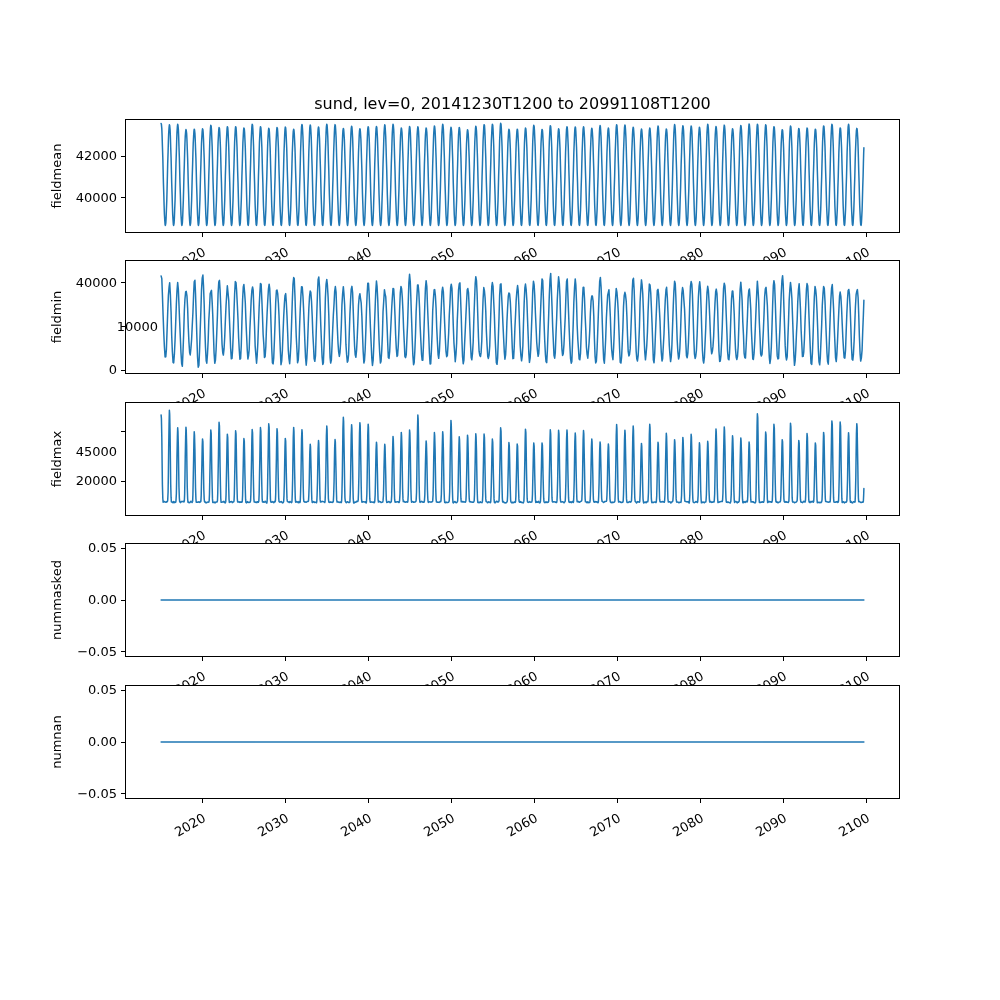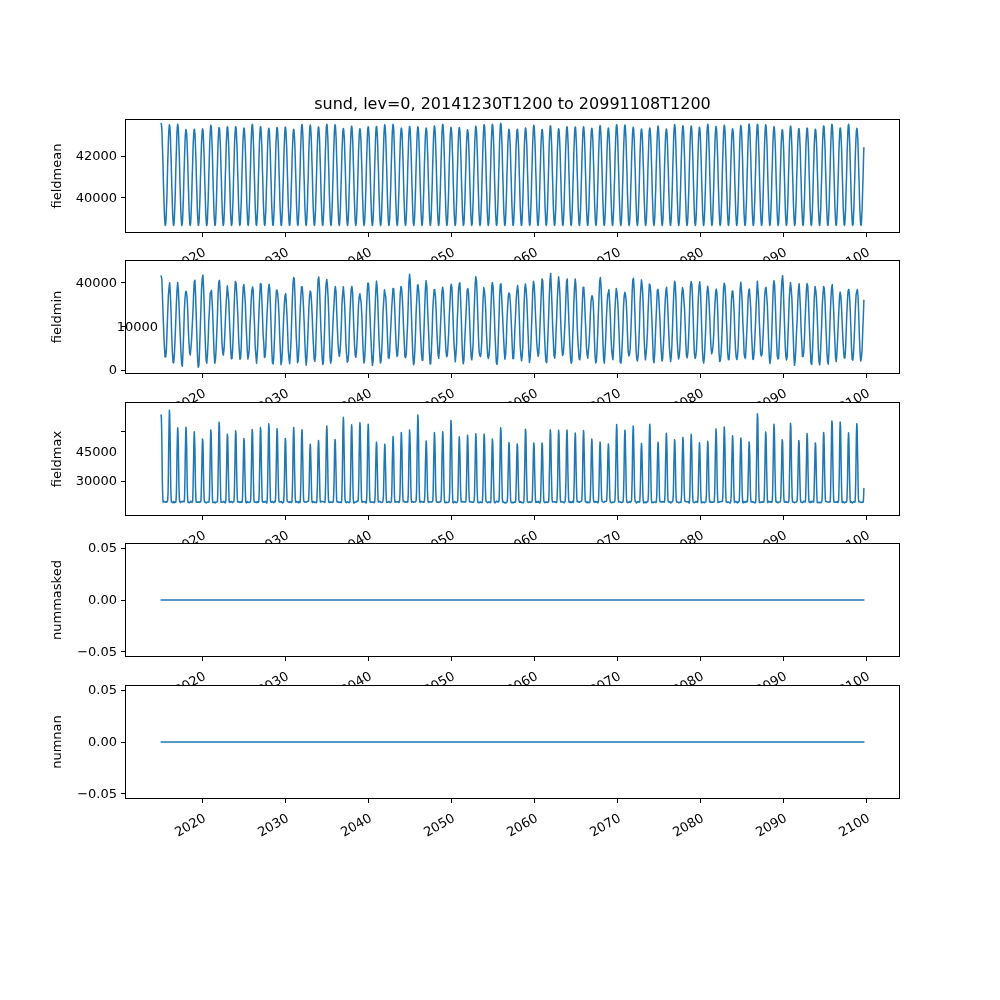--- a/index.html
+++ b/index.html
@@ -88,21 +88,21 @@
         <div class="xtick-label" style="right: 134.959px; top: 386px;">2100</div>
       </div>
       <div class="layer" style="z-index: 30;">
         <div class="axes" style="left: 125px; top: 402px; width: 775px; height: 114px;">
           <svg viewBox="0 0 775 114" preserveAspectRatio="none">
             <path d="M35.2 12.1L35.5 15.8L35.9 34.8L36.2 60.2L36.5 83.2L36.9 97.0L37.2 101.0L37.5 100.7L37.9 100.2L38.2 100.4L38.5 100.3L38.9 100.6L39.2 100.8L39.5 101.0L39.9 100.9L40.2 100.6L40.5 100.6L40.9 100.9L41.2 100.4L41.5 100.3L41.8 99.0L42.2 90.6L42.5 71.4L42.8 44.8L43.2 20.0L43.5 7.4L43.8 11.6L44.2 31.2L44.5 57.5L44.8 81.9L45.2 96.1L45.5 100.7L45.8 100.5L46.2 100.6L46.5 101.0L46.8 101.4L47.2 101.6L47.5 101.0L47.8 100.3L48.2 100.5L48.5 101.0L48.8 101.4L49.2 101.1L49.5 101.1L49.8 101.0L50.1 99.8L50.5 92.4L50.8 76.4L51.1 54.7L51.5 34.9L51.8 25.1L52.1 29.0L52.5 44.9L52.8 66.3L53.1 85.4L53.5 96.9L53.8 100.4L54.1 100.9L54.5 101.4L54.8 101.2L55.1 100.8L55.5 100.2L55.8 100.3L56.1 100.5L56.5 100.4L56.8 100.2L57.1 100.1L57.5 100.0L57.8 100.3L58.1 100.7L58.5 99.8L58.8 92.5L59.1 76.3L59.4 55.0L59.8 35.0L60.1 24.6L60.4 27.8L60.8 43.2L61.1 65.6L61.4 85.2L61.8 97.3L62.1 101.0L62.4 100.8L62.8 101.3L63.1 101.0L63.4 101.6L63.8 101.2L64.1 101.3L64.4 100.8L64.8 100.5L65.1 99.9L65.4 100.3L65.8 100.7L66.1 101.3L66.4 101.1L66.8 99.9L67.1 92.9L67.4 77.5L67.8 57.1L68.1 38.3L68.4 29.2L68.7 33.0L69.1 47.8L69.4 68.0L69.7 86.0L70.1 97.5L70.4 101.0L70.7 101.0L71.1 100.8L71.4 100.8L71.7 101.0L72.1 101.0L72.4 100.8L72.7 100.7L73.1 100.6L73.4 101.1L73.7 101.2L74.1 100.9L74.4 100.4L74.7 100.8L75.1 99.9L75.4 94.0L75.7 79.7L76.1 61.7L76.4 44.6L76.7 36.6L77.1 39.4L77.4 53.3L77.7 71.3L78.0 87.9L78.4 97.6L78.7 100.4L79.0 100.7L79.4 100.6L79.7 101.4L80.0 101.5L80.4 101.6L80.7 101.6L81.0 101.0L81.4 101.2L81.7 101.0L82.0 100.8L82.4 100.8L82.7 100.6L83.0 100.9L83.4 99.6L83.7 92.6L84.0 77.6L84.4 57.1L84.7 38.0L85.0 27.4L85.4 30.9L85.7 46.0L86.0 67.0L86.4 85.7L86.7 97.6L87.0 101.3L87.3 100.9L87.7 100.9L88.0 101.2L88.3 101.1L88.7 101.0L89.0 100.9L89.3 101.7L89.7 101.3L90.0 101.1L90.3 100.8L90.7 100.8L91.0 100.9L91.3 100.8L91.7 99.6L92.0 91.6L92.3 74.8L92.7 52.0L93.0 31.0L93.3 19.6L93.7 23.6L94.0 40.4L94.3 63.9L94.7 84.5L95.0 96.8L95.3 101.0L95.7 101.1L96.0 101.0L96.3 100.9L96.6 100.8L97.0 100.7L97.3 100.7L97.6 100.3L98.0 100.8L98.3 100.1L98.6 100.9L99.0 101.2L99.3 101.8L99.6 101.5L100.0 100.4L100.3 93.7L100.6 78.9L101.0 58.9L101.3 40.8L101.6 31.7L102.0 35.1L102.3 49.3L102.6 69.2L103.0 87.1L103.3 98.0L103.6 101.3L104.0 101.0L104.3 100.8L104.6 100.5L104.9 100.8L105.3 100.5L105.6 100.3L105.9 100.3L106.3 100.8L106.6 101.4L106.9 101.0L107.3 100.9L107.6 100.6L107.9 100.7L108.3 99.7L108.6 93.1L108.9 78.0L109.3 57.4L109.6 38.1L109.9 28.3L110.3 31.5L110.6 47.0L110.9 67.9L111.3 86.6L111.6 97.5L111.9 100.7L112.3 100.4L112.6 100.7L112.9 100.7L113.3 100.9L113.6 100.5L113.9 101.0L114.2 101.2L114.6 101.0L114.9 100.8L115.2 100.5L115.6 101.1L115.9 100.6L116.2 100.9L116.6 99.9L116.9 93.9L117.2 80.0L117.6 61.5L117.9 44.7L118.2 36.2L118.6 38.7L118.9 52.1L119.2 70.8L119.6 87.8L119.9 97.9L120.2 101.2L120.6 101.5L120.9 101.7L121.2 101.1L121.6 100.6L121.9 100.4L122.2 101.0L122.6 101.2L122.9 101.2L123.2 101.1L123.5 100.9L123.9 101.2L124.2 100.7L124.5 100.9L124.9 99.5L125.2 92.8L125.5 77.1L125.9 56.3L126.2 36.7L126.5 27.0L126.9 30.4L127.2 46.4L127.5 67.1L127.9 86.0L128.2 97.3L128.5 100.8L128.9 100.7L129.2 100.8L129.5 101.0L129.9 101.2L130.2 100.7L130.5 100.8L130.9 101.0L131.2 101.5L131.5 101.1L131.9 100.5L132.2 100.4L132.5 100.6L132.8 100.9L133.2 99.7L133.5 92.6L133.8 76.8L134.2 55.1L134.5 35.3L134.8 25.0L135.2 28.7L135.5 44.2L135.8 65.9L136.2 85.6L136.5 97.3L136.8 100.8L137.2 100.3L137.5 100.7L137.8 100.6L138.2 101.0L138.5 101.0L138.8 100.9L139.2 100.5L139.5 100.0L139.8 100.3L140.2 100.5L140.5 101.2L140.8 101.7L141.2 101.8L141.5 99.9L141.8 91.9L142.1 75.2L142.5 53.0L142.8 32.1L143.1 21.1L143.5 24.8L143.8 41.1L144.1 64.0L144.5 84.6L144.8 97.5L145.1 100.8L145.5 100.6L145.8 100.5L146.1 101.1L146.5 100.9L146.8 100.9L147.1 100.3L147.5 100.7L147.8 100.9L148.1 101.6L148.5 101.2L148.8 100.6L149.1 100.1L149.5 100.6L149.8 99.6L150.1 92.4L150.4 76.6L150.8 55.6L151.1 36.6L151.4 26.1L151.8 29.8L152.1 44.7L152.4 66.0L152.8 85.0L153.1 96.5L153.4 100.3L153.8 100.7L154.1 100.9L154.4 100.7L154.8 100.8L155.1 100.6L155.4 100.8L155.8 100.4L156.1 100.7L156.4 101.1L156.8 101.6L157.1 101.7L157.4 101.4L157.8 101.2L158.1 100.0L158.4 94.0L158.8 80.3L159.1 61.6L159.4 44.7L159.7 36.0L160.1 38.9L160.4 52.1L160.7 70.4L161.1 87.2L161.4 97.1L161.7 100.0L162.1 100.4L162.4 100.6L162.7 100.6L163.1 100.8L163.4 101.1L163.7 101.3L164.1 100.7L164.4 100.2L164.7 100.6L165.1 100.7L165.4 101.0L165.7 101.1L166.1 101.4L166.4 100.0L166.7 92.6L167.1 76.5L167.4 55.1L167.7 35.1L168.1 24.8L168.4 28.7L168.7 44.4L169.0 66.2L169.4 85.1L169.7 96.8L170.0 100.8L170.4 101.0L170.7 100.7L171.0 100.3L171.4 100.6L171.7 100.6L172.0 100.9L172.4 101.1L172.7 101.4L173.0 100.7L173.4 100.3L173.7 100.7L174.0 101.4L174.4 101.3L174.7 100.0L175.0 92.4L175.4 76.9L175.7 55.9L176.0 36.8L176.4 27.1L176.7 30.4L177.0 45.7L177.4 66.9L177.7 85.8L178.0 96.8L178.3 100.2L178.7 100.3L179.0 100.7L179.3 100.5L179.7 100.9L180.0 100.7L180.3 100.9L180.7 101.0L181.0 100.7L181.3 100.6L181.7 100.1L182.0 100.2L182.3 100.1L182.7 100.3L183.0 99.4L183.3 93.8L183.7 81.6L184.0 65.0L184.3 50.0L184.7 41.9L185.0 44.6L185.3 57.0L185.7 73.7L186.0 89.2L186.3 98.1L186.7 101.3L187.0 101.1L187.3 101.2L187.6 100.6L188.0 100.6L188.3 100.4L188.6 100.9L189.0 100.8L189.3 101.3L189.6 101.2L190.0 101.0L190.3 100.9L190.6 100.9L191.0 101.6L191.3 100.1L191.6 93.7L192.0 79.8L192.3 62.2L192.6 46.3L193.0 38.1L193.3 41.1L193.6 53.7L194.0 71.7L194.3 88.3L194.6 98.1L195.0 100.9L195.3 100.5L195.6 100.8L196.0 100.5L196.3 100.4L196.6 100.0L196.9 100.2L197.3 100.3L197.6 100.4L197.9 100.6L198.3 100.5L198.6 100.6L198.9 100.7L199.3 101.3L199.6 100.1L199.9 92.2L200.3 75.3L200.6 53.5L200.9 33.7L201.3 23.5L201.6 27.0L201.9 43.0L202.3 65.0L202.6 84.6L202.9 97.0L203.3 100.8L203.6 101.2L203.9 101.2L204.3 100.9L204.6 100.8L204.9 100.7L205.2 101.0L205.6 100.8L205.9 101.0L206.2 100.9L206.6 101.2L206.9 101.2L207.2 101.0L207.6 100.8L207.9 99.7L208.2 93.6L208.6 80.2L208.9 62.3L209.2 45.6L209.6 37.2L209.9 39.7L210.2 53.1L210.6 71.3L210.9 88.0L211.2 98.1L211.6 100.9L211.9 100.6L212.2 100.6L212.6 100.6L212.9 100.9L213.2 101.0L213.6 101.3L213.9 101.1L214.2 101.1L214.5 100.7L214.9 100.8L215.2 101.1L215.5 101.4L215.9 101.3L216.2 99.5L216.5 91.2L216.9 72.7L217.2 48.6L217.5 26.2L217.9 14.6L218.2 18.9L218.5 36.5L218.9 61.6L219.2 83.1L219.5 96.5L219.9 100.1L220.2 100.7L220.5 101.1L220.9 101.5L221.2 101.0L221.5 100.7L221.9 100.5L222.2 100.7L222.5 100.8L222.9 101.0L223.2 101.3L223.5 101.2L223.8 101.4L224.2 101.2L224.5 100.2L224.8 92.6L225.2 76.0L225.5 53.2L225.8 32.3L226.2 22.0L226.5 26.1L226.8 42.7L227.2 64.5L227.5 84.7L227.8 97.0L228.2 101.5L228.5 101.9L228.8 101.5L229.2 101.4L229.5 100.7L229.8 101.1L230.2 100.9L230.5 101.1L230.8 100.5L231.2 100.1L231.5 100.0L231.8 100.1L232.2 100.3L232.5 100.2L232.8 98.9L233.1 91.3L233.5 74.6L233.8 52.3L234.1 31.2L234.5 20.0L234.8 23.3L235.1 39.6L235.5 63.4L235.8 84.3L236.1 97.3L236.5 100.9L236.8 101.0L237.1 100.8L237.5 100.4L237.8 100.5L238.1 100.5L238.5 100.7L238.8 100.7L239.1 100.7L239.5 100.6L239.8 100.5L240.1 100.8L240.5 101.5L240.8 101.8L241.1 100.3L241.5 92.4L241.8 75.5L242.1 53.1L242.4 32.2L242.8 21.5L243.1 25.1L243.4 41.8L243.8 64.6L244.1 85.2L244.4 97.4L244.8 100.9L245.1 101.1L245.4 101.1L245.8 100.9L246.1 100.7L246.4 100.9L246.8 100.8L247.1 101.0L247.4 101.0L247.8 101.2L248.1 101.2L248.4 100.7L248.8 101.3L249.1 101.4L249.4 100.2L249.8 93.7L250.1 80.3L250.4 63.4L250.7 48.0L251.1 39.9L251.4 42.5L251.7 54.6L252.1 71.9L252.4 88.0L252.7 98.0L253.1 100.9L253.4 100.4L253.7 99.8L254.1 100.5L254.4 100.4L254.7 100.6L255.1 100.5L255.4 100.9L255.7 101.3L256.1 101.2L256.4 101.1L256.7 101.1L257.1 100.7L257.4 100.8L257.7 99.4L258.1 94.1L258.4 81.8L258.7 65.6L259.1 50.0L259.4 41.9L259.7 44.1L260.0 56.2L260.4 73.4L260.7 89.0L261.0 98.4L261.4 101.3L261.7 100.8L262.0 101.1L262.4 100.7L262.7 100.9L263.0 100.5L263.4 100.3L263.7 100.2L264.0 100.6L264.4 100.9L264.7 101.5L265.0 100.9L265.4 101.0L265.7 100.9L266.0 100.4L266.4 94.0L266.7 80.1L267.0 61.0L267.4 43.5L267.7 34.0L268.0 37.3L268.4 51.4L268.7 70.9L269.0 87.6L269.3 97.9L269.7 100.8L270.0 101.0L270.3 100.5L270.7 100.7L271.0 100.8L271.3 100.9L271.7 100.5L272.0 100.6L272.3 100.6L272.7 100.4L273.0 100.6L273.3 101.1L273.7 101.3L274.0 101.0L274.3 99.3L274.7 92.2L275.0 77.5L275.3 57.6L275.7 39.8L276.0 29.9L276.3 33.6L276.7 48.1L277.0 68.6L277.3 86.9L277.7 97.6L278.0 100.5L278.3 100.0L278.6 100.2L279.0 100.1L279.3 100.5L279.6 101.0L280.0 101.1L280.3 100.9L280.6 100.7L281.0 100.9L281.3 100.8L281.6 100.5L282.0 100.8L282.3 101.0L282.6 100.1L283.0 92.7L283.3 77.5L283.6 56.5L284.0 37.5L284.3 27.5L284.6 30.7L285.0 45.9L285.3 67.1L285.6 86.5L286.0 98.2L286.3 101.0L286.6 100.9L287.0 100.4L287.3 100.6L287.6 100.4L287.9 100.5L288.3 101.0L288.6 101.1L288.9 101.0L289.3 100.9L289.6 100.7L289.9 100.8L290.3 100.3L290.6 100.2L290.9 99.1L291.3 90.7L291.6 72.1L291.9 47.0L292.3 24.1L292.6 12.2L292.9 16.4L293.3 34.8L293.6 60.6L293.9 82.8L294.3 96.9L294.6 100.6L294.9 101.2L295.3 100.6L295.6 100.6L295.9 100.4L296.3 100.3L296.6 100.1L296.9 100.5L297.2 100.6L297.6 101.0L297.9 100.8L298.2 101.0L298.6 100.8L298.9 100.9L299.2 99.6L299.6 93.5L299.9 80.0L300.2 62.7L300.6 47.0L300.9 38.6L301.2 41.6L301.6 54.5L301.9 72.1L302.2 87.8L302.6 97.4L302.9 100.8L303.2 101.2L303.6 100.8L303.9 100.5L304.2 100.5L304.6 100.8L304.9 100.7L305.2 100.7L305.5 100.9L305.9 101.0L306.2 100.8L306.5 100.5L306.9 100.5L307.2 100.5L307.5 99.7L307.9 93.0L308.2 78.2L308.5 57.9L308.9 39.9L309.2 30.1L309.5 33.3L309.9 47.4L310.2 68.3L310.5 86.6L310.9 97.7L311.2 100.7L311.5 100.6L311.9 100.6L312.2 101.1L312.5 100.9L312.9 101.0L313.2 100.9L313.5 100.9L313.9 101.2L314.2 101.0L314.5 100.8L314.8 100.4L315.2 100.0L315.5 100.6L315.8 99.6L316.2 92.7L316.5 77.7L316.8 57.3L317.2 39.0L317.5 29.2L317.8 32.4L318.2 47.5L318.5 67.8L318.8 86.5L319.2 97.4L319.5 101.3L319.8 101.2L320.2 101.5L320.5 101.0L320.8 101.2L321.2 101.1L321.5 101.1L321.8 101.4L322.2 101.4L322.5 101.4L322.8 101.2L323.2 100.9L323.5 101.0L323.8 100.5L324.1 99.0L324.5 90.7L324.8 73.6L325.1 50.5L325.5 29.2L325.8 17.7L326.1 21.6L326.5 38.6L326.8 62.2L327.1 83.2L327.5 96.5L327.8 101.2L328.1 101.8L328.5 101.3L328.8 101.1L329.1 100.6L329.5 100.4L329.8 100.3L330.1 100.7L330.5 101.3L330.8 101.3L331.1 101.5L331.5 101.4L331.8 101.1L332.1 100.6L332.5 99.7L332.8 93.5L333.1 79.8L333.4 60.9L333.8 43.3L334.1 34.4L334.4 37.6L334.8 51.7L335.1 70.2L335.4 87.4L335.8 97.4L336.1 100.6L336.4 100.5L336.8 100.7L337.1 100.7L337.4 100.3L337.8 100.3L338.1 100.4L338.4 100.7L338.8 100.7L339.1 100.6L339.4 100.8L339.8 100.8L340.1 101.1L340.4 100.7L340.8 99.5L341.1 93.0L341.4 79.1L341.8 60.2L342.1 42.0L342.4 32.7L342.7 35.5L343.1 50.1L343.4 69.0L343.7 86.3L344.1 97.0L344.4 100.5L344.7 100.5L345.1 100.4L345.4 100.7L345.7 100.9L346.1 100.8L346.4 100.7L346.7 100.8L347.1 101.1L347.4 101.0L347.7 101.1L348.1 101.1L348.4 100.9L348.7 100.6L349.1 99.5L349.4 93.2L349.7 78.7L350.1 58.6L350.4 40.7L350.7 31.4L351.0 34.8L351.4 48.6L351.7 68.7L352.0 86.6L352.4 97.8L352.7 101.3L353.0 101.1L353.4 101.1L353.7 101.1L354.0 101.6L354.4 101.0L354.7 101.0L355.0 100.6L355.4 101.1L355.7 100.8L356.0 101.3L356.4 101.2L356.7 101.2L357.0 101.4L357.4 99.9L357.7 93.5L358.0 78.5L358.4 59.1L358.7 40.8L359.0 31.6L359.4 35.1L359.7 49.3L360.0 69.1L360.3 86.3L360.7 97.6L361.0 100.3L361.3 100.4L361.7 100.3L362.0 100.8L362.3 101.4L362.7 101.6L363.0 101.3L363.3 101.0L363.7 100.5L364.0 100.7L364.3 100.7L364.7 101.1L365.0 101.4L365.3 101.5L365.7 100.6L366.0 94.3L366.3 80.4L366.7 61.7L367.0 44.9L367.3 36.7L367.7 40.1L368.0 52.9L368.3 71.0L368.7 87.0L369.0 97.6L369.3 100.9L369.6 101.5L370.0 101.0L370.3 101.4L370.6 100.8L371.0 100.7L371.3 99.9L371.6 100.0L372.0 100.2L372.3 100.3L372.6 100.7L373.0 100.8L373.3 100.8L373.6 100.5L374.0 99.5L374.3 92.1L374.6 76.5L375.0 54.9L375.3 35.5L375.6 25.2L376.0 28.6L376.3 43.9L376.6 64.9L377.0 84.8L377.3 96.7L377.6 100.7L378.0 100.2L378.3 100.3L378.6 100.7L378.9 101.0L379.3 101.5L379.6 101.2L379.9 101.5L380.3 101.5L380.6 101.7L380.9 101.7L381.3 101.4L381.6 101.3L381.9 100.7L382.3 99.9L382.6 94.2L382.9 81.7L383.3 64.5L383.6 48.4L383.9 40.3L384.3 43.6L384.6 55.9L384.9 73.3L385.3 88.4L385.6 98.3L385.9 100.8L386.3 101.0L386.6 101.1L386.9 101.7L387.3 101.2L387.6 101.0L387.9 101.0L388.2 101.6L388.6 101.4L388.9 101.3L389.2 100.8L389.6 100.6L389.9 100.7L390.2 101.2L390.6 100.3L390.9 94.6L391.2 82.1L391.6 65.6L391.9 50.2L392.2 41.8L392.6 44.0L392.9 56.3L393.2 73.3L393.6 88.8L393.9 97.6L394.2 100.6L394.6 101.0L394.9 101.0L395.2 101.1L395.6 100.4L395.9 100.6L396.2 100.7L396.6 101.2L396.9 101.2L397.2 101.2L397.5 101.2L397.9 101.4L398.2 101.7L398.5 101.2L398.9 99.9L399.2 92.6L399.5 77.4L399.9 56.5L400.2 36.9L400.5 26.6L400.9 30.0L401.2 45.9L401.5 67.5L401.9 86.3L402.2 97.1L402.5 100.5L402.9 100.9L403.2 101.1L403.5 101.2L403.9 100.9L404.2 100.8L404.5 100.7L404.9 100.4L405.2 101.1L405.5 100.9L405.8 100.9L406.2 100.9L406.5 100.8L406.8 100.9L407.2 99.2L407.5 93.3L407.8 80.5L408.2 63.4L408.5 48.2L408.8 40.6L409.2 43.8L409.5 56.1L409.8 73.3L410.2 88.9L410.5 98.1L410.8 101.2L411.2 100.8L411.5 100.9L411.8 100.3L412.2 101.0L412.5 101.1L412.8 101.1L413.2 100.5L413.5 100.1L413.8 100.4L414.2 101.1L414.5 101.7L414.8 101.6L415.1 101.5L415.5 100.5L415.8 94.7L416.1 81.7L416.5 64.3L416.8 48.7L417.1 40.7L417.5 43.1L417.8 55.4L418.1 72.3L418.5 88.1L418.8 97.4L419.1 100.7L419.5 101.0L419.8 101.4L420.1 101.5L420.5 101.2L420.8 101.0L421.1 100.5L421.5 100.9L421.8 101.1L422.1 101.4L422.5 101.3L422.8 100.7L423.1 101.0L423.5 100.8L423.8 100.0L424.1 92.3L424.4 76.5L424.8 55.7L425.1 36.9L425.4 27.3L425.8 31.3L426.1 46.5L426.4 67.5L426.8 85.6L427.1 96.6L427.4 100.2L427.8 100.7L428.1 100.8L428.4 100.7L428.8 100.4L429.1 100.4L429.4 100.5L429.8 100.8L430.1 100.8L430.4 101.0L430.8 100.7L431.1 101.3L431.4 100.8L431.8 101.2L432.1 99.4L432.4 92.7L432.8 77.2L433.1 56.8L433.4 37.8L433.7 27.7L434.1 31.3L434.4 45.9L434.7 66.9L435.1 85.1L435.4 96.7L435.7 100.0L436.1 100.9L436.4 100.8L436.7 100.9L437.1 100.5L437.4 100.4L437.7 100.6L438.1 100.6L438.4 100.9L438.7 101.2L439.1 101.6L439.4 101.4L439.7 100.8L440.1 100.5L440.4 99.5L440.7 92.5L441.1 76.7L441.4 55.8L441.7 36.6L442.1 27.4L442.4 31.2L442.7 47.0L443.0 67.4L443.4 85.6L443.7 96.6L444.0 100.5L444.4 101.2L444.7 101.0L445.0 101.0L445.4 100.5L445.7 100.8L446.0 100.8L446.4 101.5L446.7 101.1L447.0 100.7L447.4 100.2L447.7 100.4L448.0 100.9L448.4 101.3L448.7 100.5L449.0 93.7L449.4 78.5L449.7 58.3L450.0 39.6L450.4 30.5L450.7 34.1L451.0 49.0L451.3 69.2L451.7 86.7L452.0 97.3L452.3 100.5L452.7 100.6L453.0 100.4L453.3 100.2L453.7 100.3L454.0 100.6L454.3 101.1L454.7 101.1L455.0 100.9L455.3 100.5L455.7 100.4L456.0 100.1L456.3 100.0L456.7 99.9L457.0 98.8L457.3 91.8L457.7 76.7L458.0 56.3L458.3 37.6L458.7 28.1L459.0 31.4L459.3 46.3L459.7 66.7L460.0 85.5L460.3 97.0L460.6 100.6L461.0 100.5L461.3 100.5L461.6 100.8L462.0 101.4L462.3 101.6L462.6 101.1L463.0 100.6L463.3 100.8L463.6 101.0L464.0 101.5L464.3 101.3L464.6 101.1L465.0 101.2L465.3 99.7L465.6 93.6L466.0 79.7L466.3 61.9L466.6 45.0L467.0 36.7L467.3 39.7L467.6 53.6L468.0 72.0L468.3 88.1L468.6 97.5L469.0 100.6L469.3 100.6L469.6 100.9L469.9 100.6L470.3 100.6L470.6 100.3L470.9 100.7L471.3 100.8L471.6 100.5L471.9 100.4L472.3 100.6L472.6 101.2L472.9 101.3L473.3 101.5L473.6 100.8L473.9 94.9L474.3 81.8L474.6 64.2L474.9 48.1L475.3 39.8L475.6 42.3L475.9 55.1L476.3 72.4L476.6 88.1L476.9 97.2L477.3 100.1L477.6 100.2L477.9 100.4L478.3 100.9L478.6 100.9L478.9 101.2L479.2 100.7L479.6 100.7L479.9 100.3L480.2 100.4L480.6 100.3L480.9 100.3L481.2 100.0L481.6 100.1L481.9 99.2L482.2 93.9L482.6 81.6L482.9 65.1L483.2 49.8L483.6 41.6L483.9 44.6L484.2 56.5L484.6 73.8L484.9 88.4L485.2 97.5L485.6 100.7L485.9 100.9L486.2 101.2L486.6 101.0L486.9 101.4L487.2 101.1L487.6 101.2L487.9 101.0L488.2 101.5L488.5 101.0L488.9 101.1L489.2 101.0L489.5 100.8L489.9 100.7L490.2 99.4L490.5 91.9L490.9 75.5L491.2 53.1L491.5 32.8L491.9 21.9L492.2 26.3L492.5 43.1L492.9 65.6L493.2 85.4L493.5 97.3L493.9 100.9L494.2 100.7L494.5 100.3L494.9 100.5L495.2 100.3L495.5 100.9L495.9 100.7L496.2 101.3L496.5 101.1L496.9 101.2L497.2 101.3L497.5 101.2L497.8 101.0L498.2 100.8L498.5 99.5L498.8 92.6L499.2 76.9L499.5 56.2L499.8 37.2L500.2 27.6L500.5 31.7L500.8 47.0L501.2 68.1L501.5 86.4L501.8 97.6L502.2 100.9L502.5 101.2L502.8 101.1L503.2 101.4L503.5 101.3L503.8 101.2L504.2 100.8L504.5 100.5L504.8 100.3L505.2 100.4L505.5 100.9L505.8 100.8L506.1 100.9L506.5 100.2L506.8 99.5L507.1 92.1L507.5 76.3L507.8 54.0L508.1 34.0L508.5 23.5L508.8 27.5L509.1 43.6L509.5 65.8L509.8 85.1L510.1 96.7L510.5 100.2L510.8 100.3L511.1 100.8L511.5 101.2L511.8 101.8L512.1 101.3L512.5 100.9L512.8 100.4L513.1 100.7L513.5 100.9L513.8 100.8L514.1 100.6L514.5 100.4L514.8 101.0L515.1 100.1L515.4 94.1L515.8 80.9L516.1 64.1L516.4 48.8L516.8 41.1L517.1 44.1L517.4 56.8L517.8 73.7L518.1 88.4L518.4 97.8L518.8 101.1L519.1 101.9L519.4 101.2L519.8 101.1L520.1 100.9L520.4 101.0L520.8 100.8L521.1 101.0L521.4 101.6L521.8 101.3L522.1 100.6L522.4 100.3L522.8 100.5L523.1 100.6L523.4 99.1L523.8 91.4L524.1 75.0L524.4 52.5L524.7 32.2L525.1 21.7L525.4 25.6L525.7 41.7L526.1 64.5L526.4 85.0L526.7 97.4L527.1 101.1L527.4 101.4L527.7 101.1L528.1 101.0L528.4 100.9L528.7 101.3L529.1 101.2L529.4 101.0L529.7 100.9L530.1 100.7L530.4 100.9L530.7 100.8L531.1 101.4L531.4 101.4L531.7 100.5L532.1 94.5L532.4 81.4L532.7 64.3L533.1 48.2L533.4 40.0L533.7 42.2L534.0 54.6L534.4 72.4L534.7 88.2L535.0 97.9L535.4 100.6L535.7 100.7L536.0 100.7L536.4 100.6L536.7 100.6L537.0 100.8L537.4 100.5L537.7 100.6L538.0 100.2L538.4 100.7L538.7 100.5L539.0 100.7L539.4 100.7L539.7 101.0L540.0 99.7L540.4 93.0L540.7 78.0L541.0 58.5L541.4 40.0L541.7 30.9L542.0 34.1L542.4 48.9L542.7 68.8L543.0 86.7L543.3 97.2L543.7 100.8L544.0 100.9L544.3 100.8L544.7 100.4L545.0 100.4L545.3 100.5L545.7 101.0L546.0 101.4L546.3 101.8L546.7 101.1L547.0 100.9L547.3 100.6L547.7 100.6L548.0 100.4L548.3 99.3L548.7 93.5L549.0 80.7L549.3 63.0L549.7 46.0L550.0 37.3L550.3 39.7L550.7 53.2L551.0 71.1L551.3 87.5L551.6 97.6L552.0 100.6L552.3 100.9L552.6 100.6L553.0 100.8L553.3 100.8L553.6 101.1L554.0 101.1L554.3 101.6L554.6 101.5L555.0 101.1L555.3 100.9L555.6 101.0L556.0 101.1L556.3 101.2L556.6 100.0L557.0 93.9L557.3 80.2L557.6 61.5L558.0 44.5L558.3 35.0L558.6 38.3L559.0 51.6L559.3 70.3L559.6 86.9L560.0 96.8L560.3 100.0L560.6 99.9L560.9 100.2L561.3 100.3L561.6 100.4L561.9 100.5L562.3 100.5L562.6 100.7L562.9 100.8L563.3 100.5L563.6 100.3L563.9 100.6L564.3 101.3L564.6 101.9L564.9 100.4L565.3 93.0L565.6 78.2L565.9 58.7L566.3 41.3L566.6 31.8L566.9 34.7L567.3 49.2L567.6 68.8L567.9 86.9L568.3 97.6L568.6 100.8L568.9 101.1L569.3 101.2L569.6 101.5L569.9 101.4L570.2 101.3L570.6 101.0L570.9 100.9L571.2 100.3L571.6 100.6L571.9 100.4L572.2 100.8L572.6 101.0L572.9 101.3L573.2 100.4L573.6 94.0L573.9 81.7L574.2 64.9L574.6 49.4L574.9 40.5L575.2 42.8L575.6 55.9L575.9 73.2L576.2 89.0L576.6 98.2L576.9 101.6L577.2 101.4L577.6 101.3L577.9 100.8L578.2 101.3L578.6 100.8L578.9 100.9L579.2 101.0L579.5 101.4L579.9 101.5L580.2 101.1L580.5 100.7L580.9 100.9L581.2 100.9L581.5 99.8L581.9 93.4L582.2 80.3L582.5 63.3L582.9 47.4L583.2 39.0L583.5 41.5L583.9 54.2L584.2 72.3L584.5 88.5L584.9 97.9L585.2 100.9L585.5 100.4L585.9 100.6L586.2 100.2L586.5 100.9L586.9 101.0L587.2 101.2L587.5 100.7L587.9 101.1L588.2 100.9L588.5 100.9L588.8 100.4L589.2 100.3L589.5 100.8L589.8 99.5L590.2 92.3L590.5 76.0L590.8 55.3L591.2 36.4L591.5 26.4L591.8 29.9L592.2 44.9L592.5 66.5L592.8 85.8L593.2 97.7L593.5 101.4L593.8 101.3L594.2 101.0L594.5 101.1L594.8 100.7L595.2 100.7L595.5 100.4L595.8 100.4L596.2 100.4L596.5 100.3L596.8 100.3L597.2 100.1L597.5 100.1L597.8 100.2L598.1 99.1L598.5 91.6L598.8 75.5L599.1 54.0L599.5 34.3L599.8 24.3L600.1 27.8L600.5 43.7L600.8 65.1L601.1 84.8L601.5 96.7L601.8 100.5L602.1 101.1L602.5 100.8L602.8 101.2L603.1 100.7L603.5 100.9L603.8 100.7L604.1 101.1L604.5 101.2L604.8 101.3L605.1 101.4L605.5 101.6L605.8 101.8L606.1 101.1L606.4 100.0L606.8 93.2L607.1 78.9L607.4 59.7L607.8 41.9L608.1 33.3L608.4 36.1L608.8 50.5L609.1 69.9L609.4 87.8L609.8 98.3L610.1 101.2L610.4 100.9L610.8 100.4L611.1 100.2L611.4 100.3L611.8 100.3L612.1 100.8L612.4 100.9L612.8 101.7L613.1 100.9L613.4 101.0L613.8 100.7L614.1 100.9L614.4 100.6L614.8 99.9L615.1 94.1L615.4 80.9L615.7 62.0L616.1 44.6L616.4 35.5L616.7 38.5L617.1 51.8L617.4 70.6L617.7 87.3L618.1 97.9L618.4 101.1L618.7 101.7L619.1 101.0L619.4 100.8L619.7 100.3L620.1 101.0L620.4 101.2L620.7 101.3L621.1 100.9L621.4 100.4L621.7 100.2L622.1 100.0L622.4 100.3L622.7 100.8L623.1 99.8L623.4 93.9L623.7 80.7L624.1 63.8L624.4 48.1L624.7 39.8L625.0 42.3L625.4 54.9L625.7 72.8L626.0 89.1L626.4 98.7L626.7 100.8L627.0 100.6L627.4 100.4L627.7 100.5L628.0 100.7L628.4 100.5L628.7 100.9L629.0 100.6L629.4 101.0L629.7 101.2L630.0 101.6L630.4 101.6L630.7 101.7L631.0 101.6L631.4 100.1L631.7 91.0L632.0 72.1L632.4 46.8L632.7 23.6L633.0 10.9L633.4 14.9L633.7 33.1L634.0 59.3L634.3 82.3L634.7 96.7L635.0 101.2L635.3 101.4L635.7 101.4L636.0 101.3L636.3 100.9L636.7 101.1L637.0 101.0L637.3 101.1L637.7 100.6L638.0 100.8L638.3 100.5L638.7 101.0L639.0 100.5L639.3 100.9L639.7 99.3L640.0 92.6L640.3 78.0L640.7 58.3L641.0 39.5L641.3 29.6L641.7 32.5L642.0 47.4L642.3 67.5L642.7 86.1L643.0 97.5L643.3 101.4L643.6 101.2L644.0 100.7L644.3 100.2L644.6 100.1L645.0 100.5L645.3 100.7L645.6 100.6L646.0 100.7L646.3 100.5L646.6 100.7L647.0 100.6L647.3 101.1L647.6 100.9L648.0 99.1L648.3 91.0L648.6 74.6L649.0 52.1L649.3 31.8L649.6 21.6L650.0 25.4L650.3 41.4L650.6 63.5L651.0 83.7L651.3 96.0L651.6 100.4L651.9 100.7L652.3 101.1L652.6 100.4L652.9 101.0L653.3 101.0L653.6 101.6L653.9 101.5L654.3 101.2L654.6 101.0L654.9 100.8L655.3 100.9L655.6 100.6L655.9 100.6L656.3 99.3L656.6 93.7L656.9 80.5L657.3 63.1L657.6 46.2L657.9 37.3L658.3 39.6L658.6 53.0L658.9 71.2L659.3 87.7L659.6 97.3L659.9 100.3L660.3 100.7L660.6 101.0L660.9 101.0L661.2 100.6L661.6 100.3L661.9 100.5L662.2 101.0L662.6 100.8L662.9 100.8L663.2 101.0L663.6 101.2L663.9 101.3L664.2 100.8L664.6 99.9L664.9 92.3L665.2 75.5L665.6 52.6L665.9 31.6L666.2 20.5L666.6 24.2L666.9 40.4L667.2 63.6L667.6 83.8L667.9 96.6L668.2 100.1L668.6 100.9L668.9 100.7L669.2 100.8L669.6 100.8L669.9 101.2L670.2 101.5L670.5 101.5L670.9 101.2L671.2 101.1L671.5 101.0L671.9 100.9L672.2 100.6L672.5 100.2L672.9 99.2L673.2 93.2L673.5 80.4L673.9 62.9L674.2 46.8L674.5 38.1L674.9 40.8L675.2 54.3L675.5 72.4L675.9 88.4L676.2 97.9L676.5 100.5L676.9 100.9L677.2 100.7L677.5 101.1L677.9 101.0L678.2 101.5L678.5 101.1L678.9 100.9L679.2 100.4L679.5 100.0L679.8 100.2L680.2 100.3L680.5 100.7L680.8 100.9L681.2 99.6L681.5 93.2L681.8 78.8L682.2 59.1L682.5 40.4L682.8 31.1L683.2 34.9L683.5 49.5L683.8 69.2L684.2 86.7L684.5 97.8L684.8 100.7L685.2 101.1L685.5 100.8L685.8 101.4L686.2 100.7L686.5 100.6L686.8 100.1L687.2 100.8L687.5 100.7L687.8 100.7L688.2 100.0L688.5 100.3L688.8 100.3L689.1 101.0L689.5 100.1L689.8 94.3L690.1 80.9L690.5 63.7L690.8 48.5L691.1 40.6L691.5 43.2L691.8 55.4L692.1 72.8L692.5 88.8L692.8 98.3L693.1 101.4L693.5 101.5L693.8 101.4L694.1 101.1L694.5 101.1L694.8 101.2L695.1 101.4L695.5 101.0L695.8 101.0L696.1 101.0L696.5 101.4L696.8 101.5L697.1 101.0L697.5 100.5L697.8 98.9L698.1 92.2L698.4 77.8L698.8 58.1L699.1 39.8L699.4 29.9L699.8 33.4L700.1 48.2L700.4 68.2L700.8 86.3L701.1 96.9L701.4 100.3L701.8 100.1L702.1 100.2L702.4 100.5L702.8 100.5L703.1 100.6L703.4 100.9L703.8 100.8L704.1 101.0L704.4 101.0L704.8 100.7L705.1 100.7L705.4 100.4L705.8 100.8L706.1 99.6L706.4 91.6L706.7 73.8L707.1 50.4L707.4 29.3L707.7 18.2L708.1 21.6L708.4 38.6L708.7 62.8L709.1 84.0L709.4 96.6L709.7 100.5L710.1 101.1L710.4 100.9L710.7 100.9L711.1 100.9L711.4 101.0L711.7 100.6L712.1 100.4L712.4 100.7L712.7 100.6L713.1 100.7L713.4 100.4L713.7 101.2L714.1 100.8L714.4 99.6L714.7 91.3L715.1 74.5L715.4 51.6L715.7 30.5L716.0 19.4L716.4 23.4L716.7 40.7L717.0 63.9L717.4 84.8L717.7 97.1L718.0 101.3L718.4 101.2L718.7 100.7L719.0 100.4L719.4 100.4L719.7 101.0L720.0 101.4L720.4 101.7L720.7 101.2L721.0 101.1L721.4 100.7L721.7 101.1L722.0 100.9L722.4 100.6L722.7 99.6L723.0 92.4L723.4 78.1L723.7 57.7L724.0 39.8L724.4 30.2L724.7 33.8L725.0 48.8L725.3 68.9L725.7 87.1L726.0 98.1L726.3 101.0L726.7 100.8L727.0 100.2L727.3 101.0L727.7 101.2L728.0 101.8L728.3 101.7L728.7 101.5L729.0 100.8L729.3 100.5L729.7 100.4L730.0 100.6L730.3 100.6L730.7 101.0L731.0 100.4L731.3 92.8L731.7 75.6L732.0 52.6L732.3 31.7L732.7 21.0L733.0 24.5L733.3 41.0L733.7 63.4L734.0 84.1L734.3 96.5L734.6 100.4L735.0 100.4L735.3 100.2L735.6 100.6L736.0 100.7L736.3 101.0L736.6 101.2L737.0 101.2L737.3 101.3L737.6 101.2L738.0 100.8L738.3 100.7L738.6 100.8L739.0 101.0L739.3 99.8L739.6 93.2L739.8 87.1" fill="none" stroke="#1f77b4" stroke-width="1.5" stroke-linejoin="round" stroke-linecap="round"></path>
           </svg>
         </div>
         <div class="ylabel" style="left: 57px; top: 459px;">fieldmax</div>
         <div class="ytick-mark" style="left: 121px; top: 480.952px;"></div>
-        <div class="ytick-label" style="right: 883px; top: 481.452px;">30000</div>
+        <div class="ytick-label" style="right: 883px; top: 481.452px;">20000</div>
         <div class="ytick-mark" style="left: 121px; top: 431.17px;"></div>
         <div class="ytick-label" style="right: 883px; top: 431.67px; margin-top: 20px;">45000</div>
         <div class="xtick-mark" style="left: 201.803px; top: 516px;"></div>
         <div class="xtick-label" style="right: 799.197px; top: 528px;">2020</div>
         <div class="xtick-mark" style="left: 284.832px; top: 516px;"></div>
         <div class="xtick-label" style="right: 716.168px; top: 528px;">2030</div>
         <div class="xtick-mark" style="left: 367.862px; top: 516px;"></div>
         <div class="xtick-label" style="right: 633.138px; top: 528px;">2040</div>
         <div class="xtick-mark" style="left: 450.892px; top: 516px;"></div>
         <div class="xtick-label" style="right: 550.108px; top: 528px;">2050</div>

